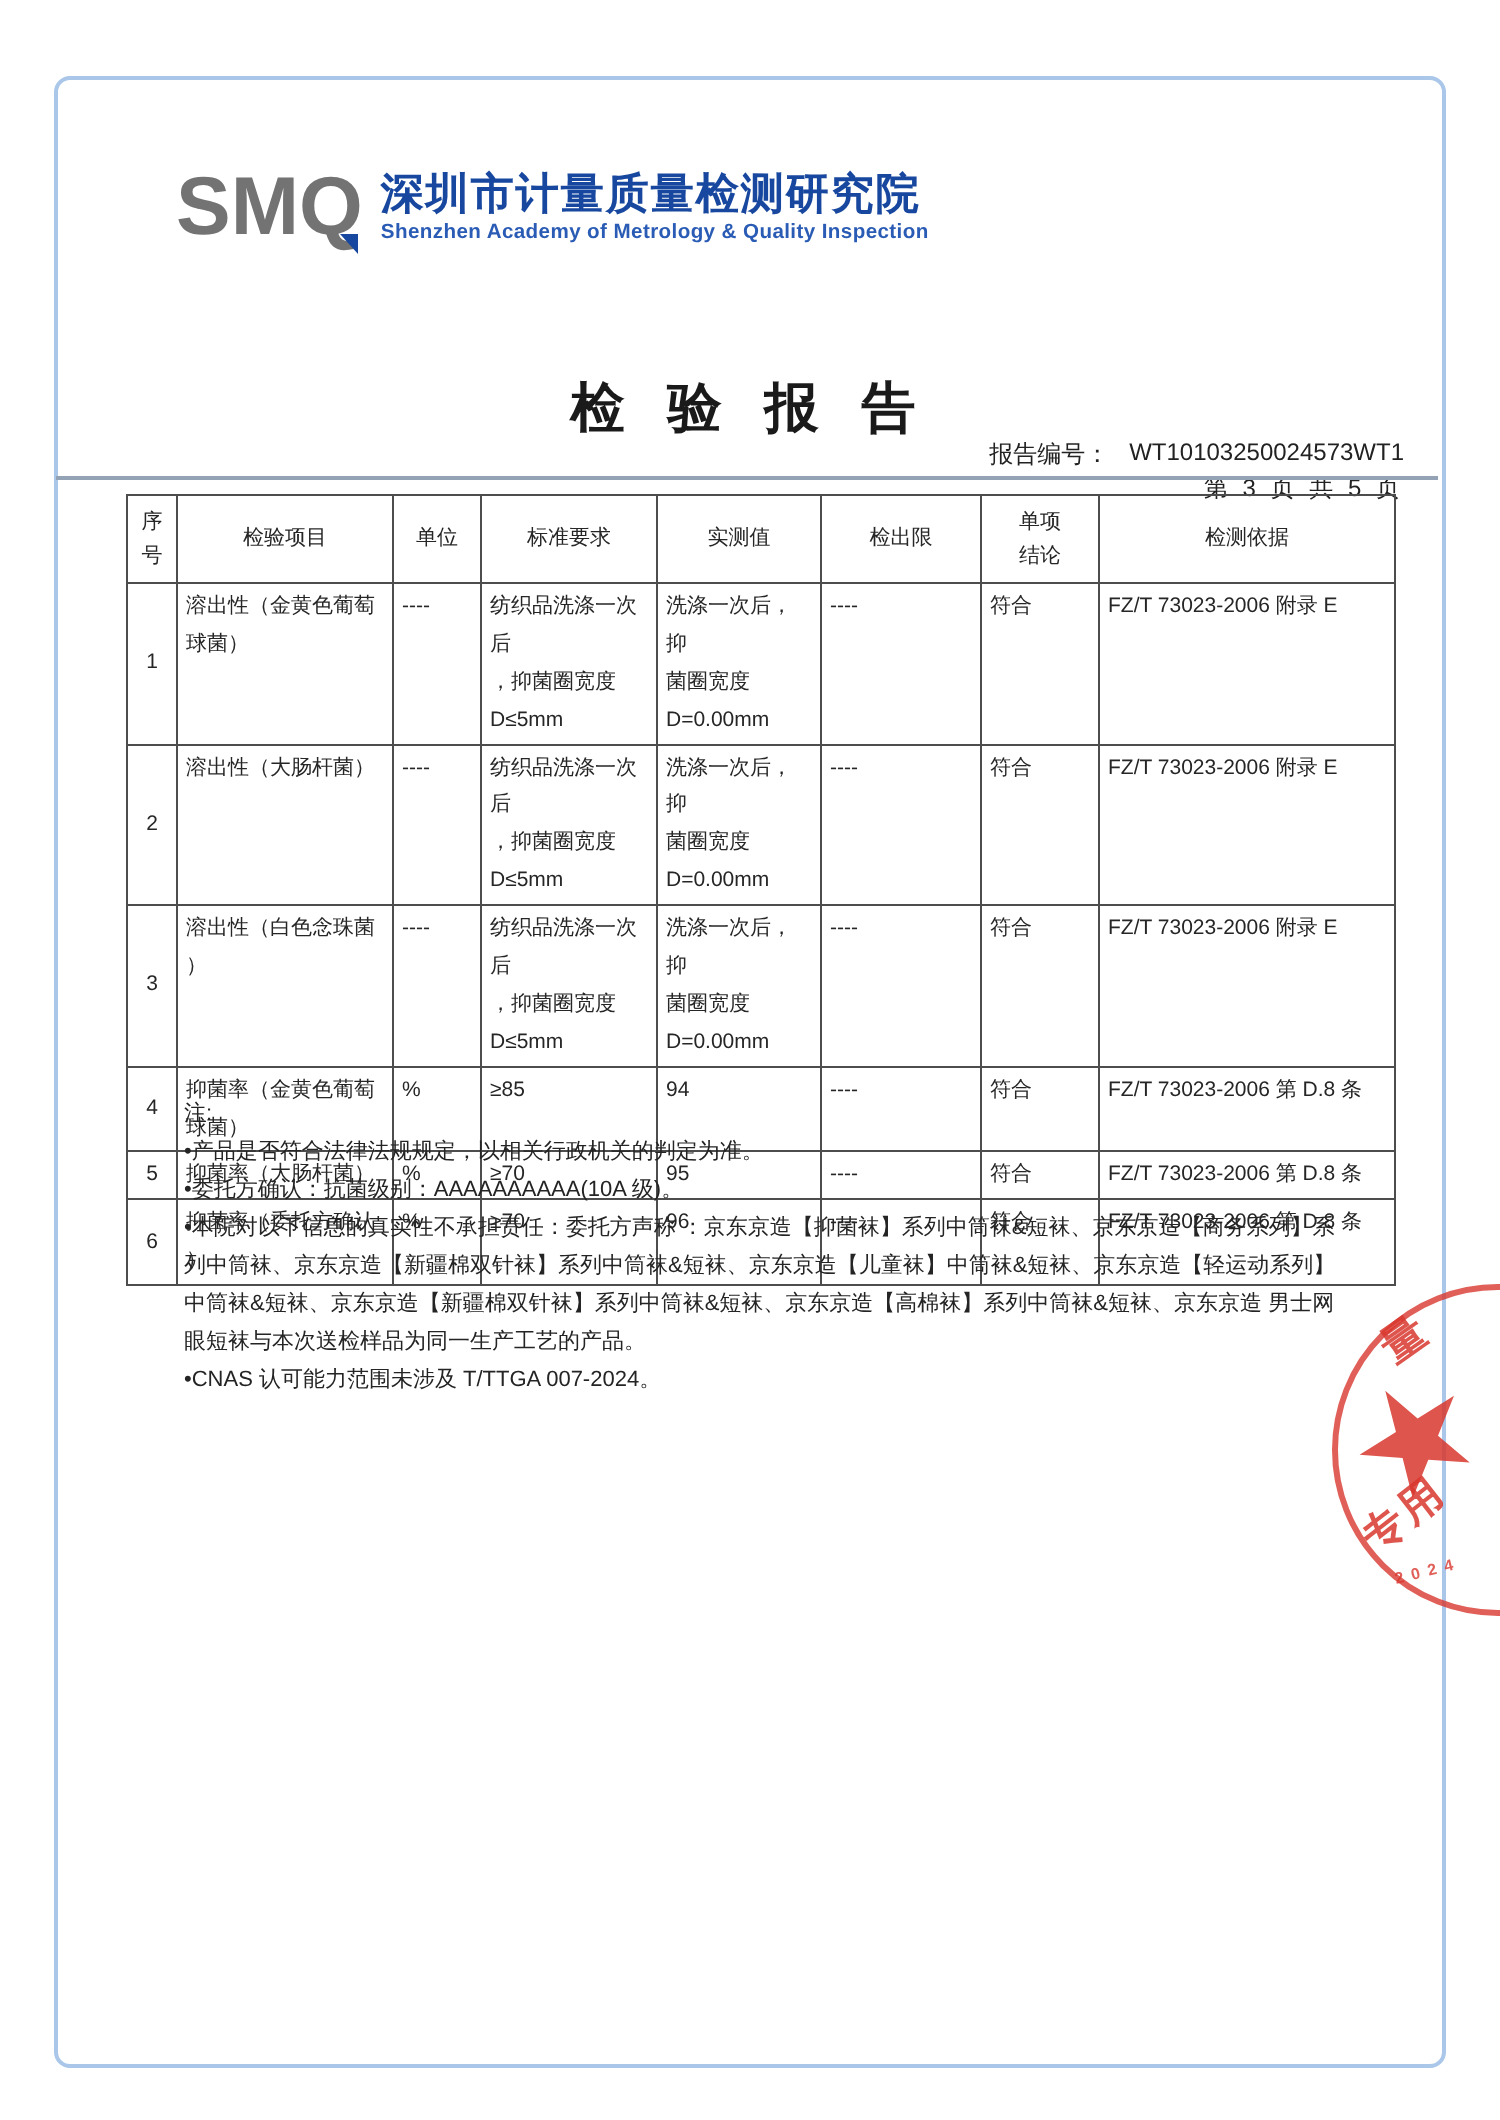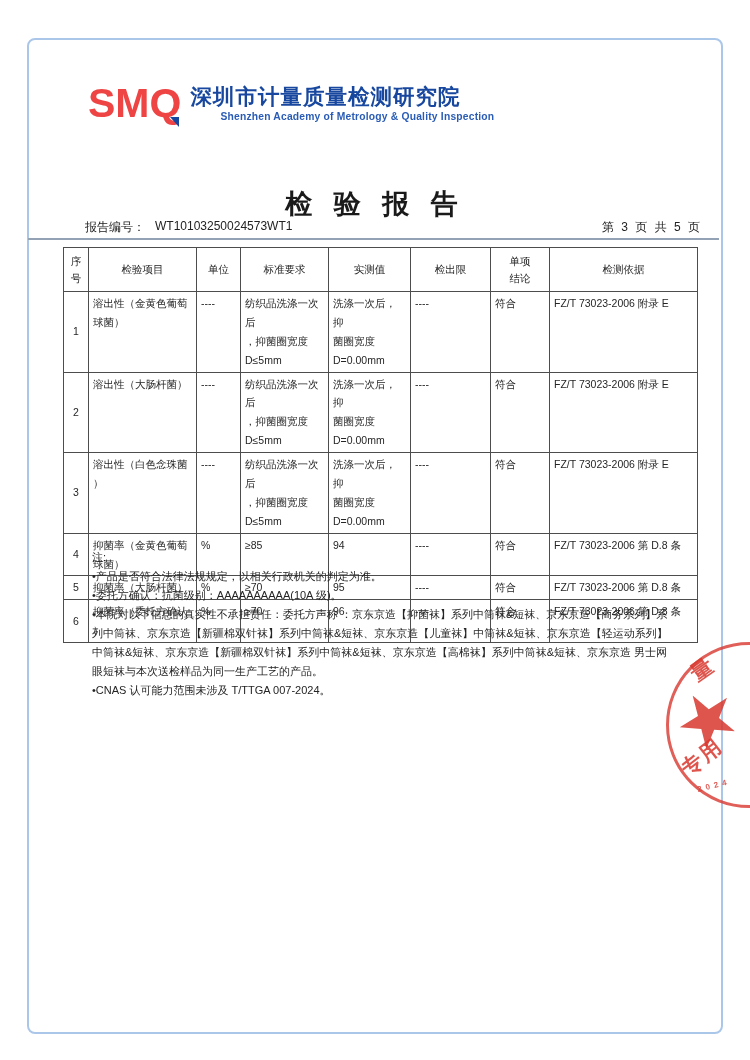--- a/index.html
+++ b/index.html
@@ -9,39 +9,39 @@
     color:#222;
   }
   .canvas{position:relative;width:750px;height:1060px;overflow:hidden;background:#fff;}
   .frame{
     position:absolute;left:27px;top:38px;width:692px;height:992px;
     border:2px solid #aac7ea;border-radius:8px;background:#fff;
   }
   
   .logo-row{position:absolute;left:88px;top:80px;display:flex;align-items:flex-start;gap:9px;}
   .smq-text{
-    font-size:41px;font-weight:bold;color:#ef4444;line-height:46px;letter-spacing:0px;
+    font-size:41px;font-weight:bold;color:#737373;line-height:46px;letter-spacing:0px;
     font-family:"Liberation Sans",sans-serif;position:relative;
   }
   .smq-text::after{ 
     content:"";position:absolute;right:2px;bottom:-1px;width:0;height:0;
     border-left:9px solid transparent;border-top:10px solid #17479e;
   }
   .org-block{display:flex;flex-direction:column;padding-top:4px;}
   .org-cn{font-size:21.5px;font-weight:bold;color:#17479e;letter-spacing:1px;line-height:26px;}
-  .org-en{font-size:10.3px;font-weight:bold;color:#2a5cb5;letter-spacing:0.2px;margin-top:1px;margin-left:30px;}
+  .org-en{font-size:10.3px;font-weight:bold;color:#2a5cb5;letter-spacing:0.2px;margin-top:1px;}
   
   .doc-title{
     position:absolute;left:0;top:186px;width:750px;text-align:center;
     font-size:27px;font-weight:bold;color:#1a1a1a;letter-spacing:7px;
   }
   .report-line{
     position:absolute;left:85px;top:219px;width:617px;
-    display:flex;justify-content:space-between;align-items:center;
-    font-size:12px;color:#222;
+    display:flex;justify-content:space-between;align-items:flex-end;
+    font-size:12px;color:#222;flex-direction:column;
   }
   .report-no-wrap{display:flex;gap:10px;}
   .page-info{letter-spacing:2px;}
   .divider{position:absolute;left:28px;top:238px;width:691px;height:2px;background:#93a2b4;}
   
   table.insp{
     position:absolute;left:63px;top:247px;width:634px;
     border-collapse:collapse;table-layout:fixed;
   }
   table.insp th,table.insp td{

